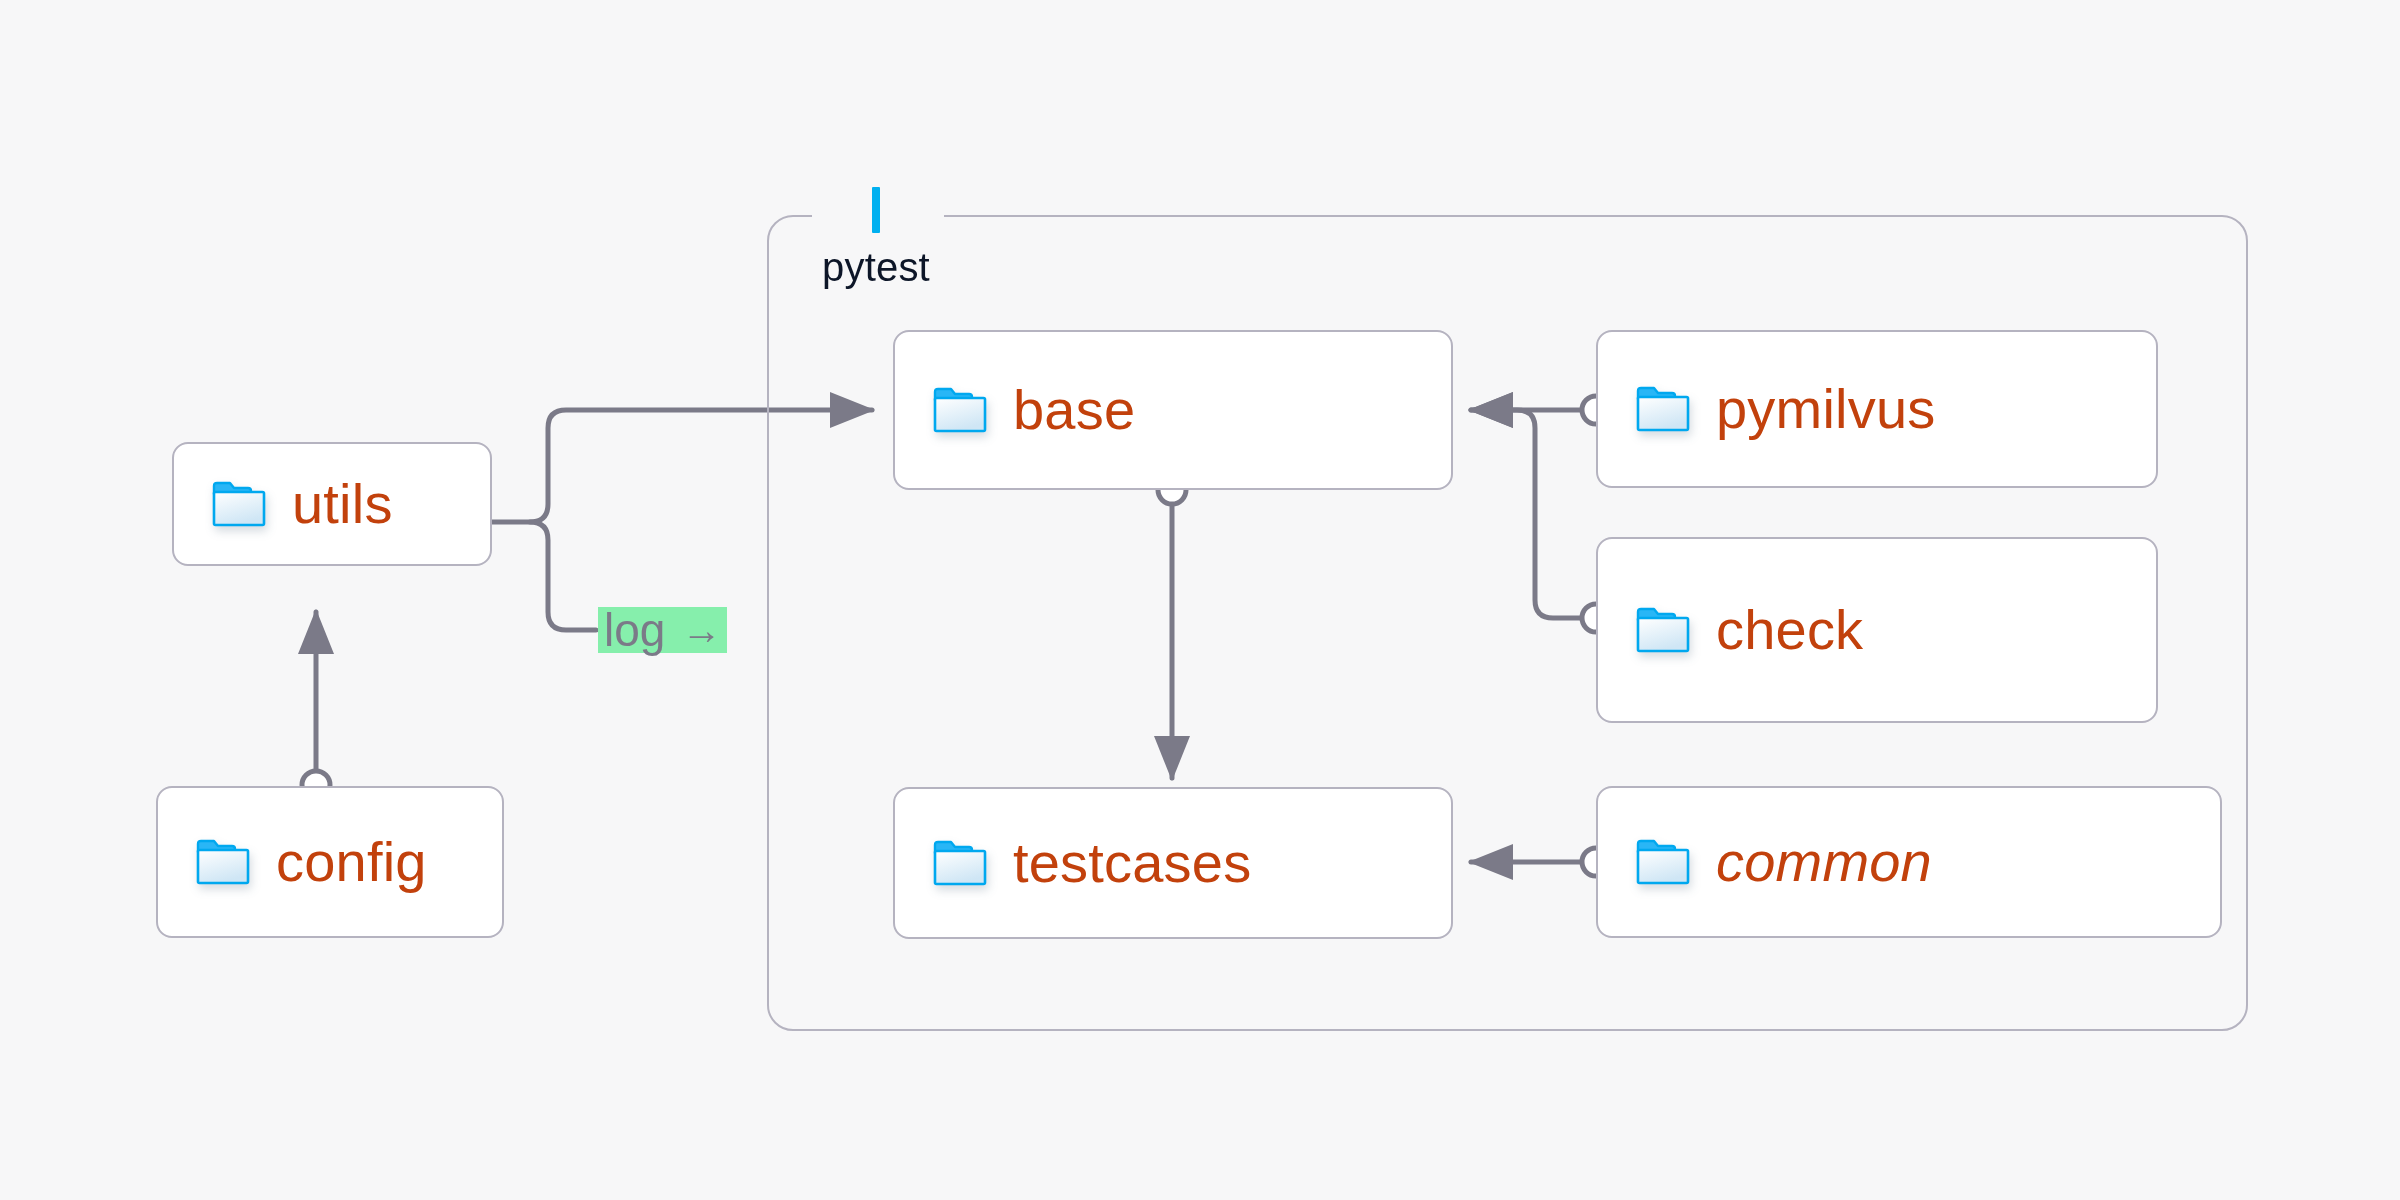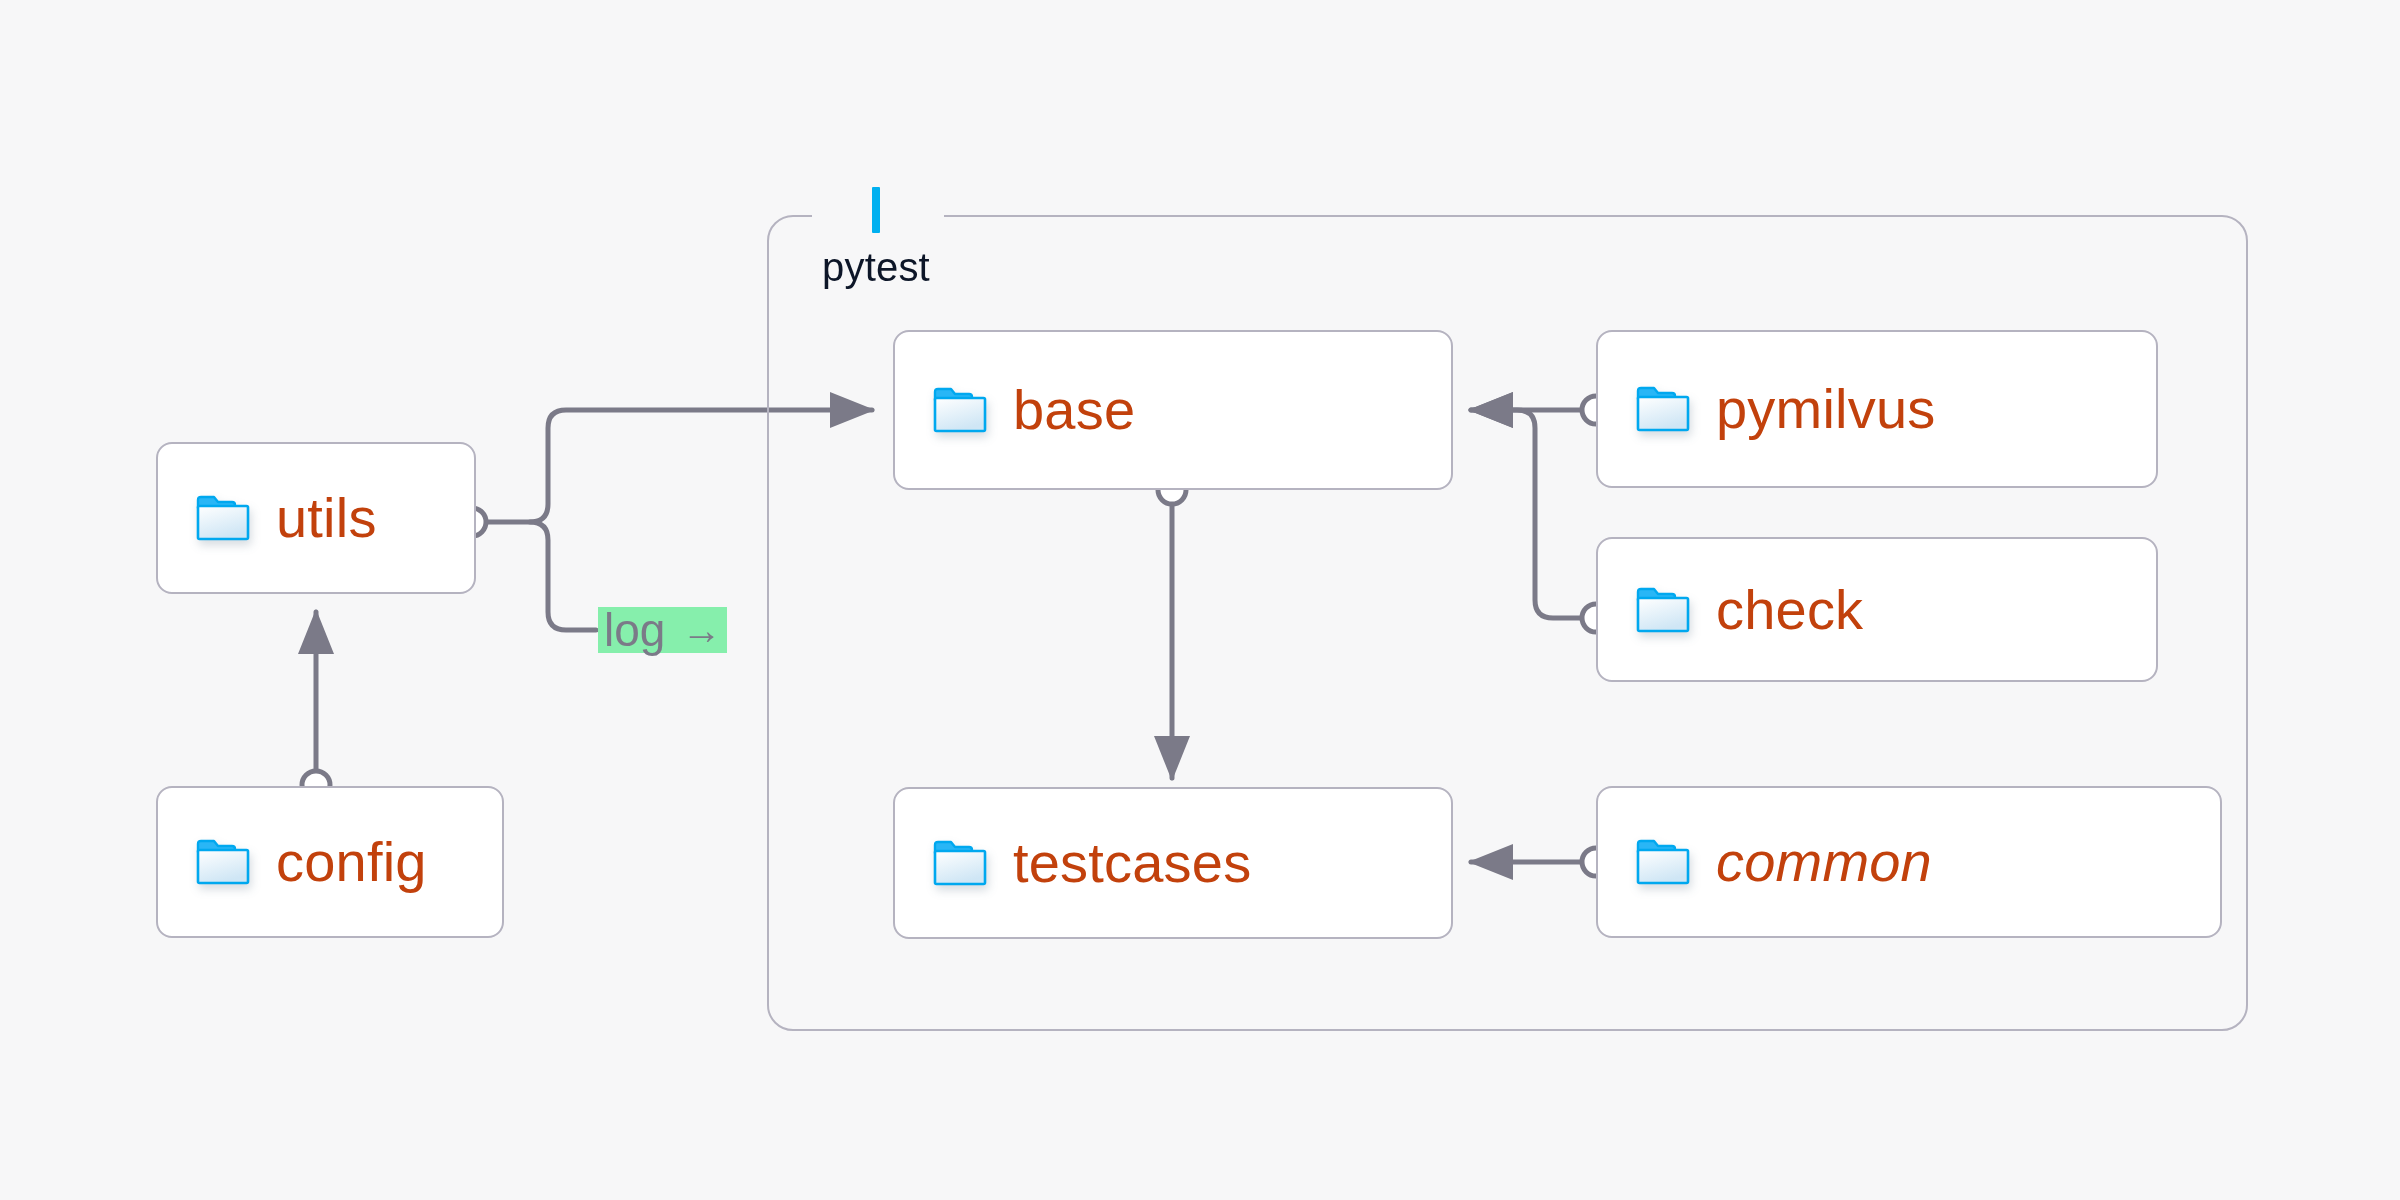--- a/index.html
+++ b/index.html
@@ -155,21 +155,21 @@
     </g>
   </svg>
 
   <div class="group-box" style="left:767px; top:215px; width:1481px; height:816px;"></div>
 
   <div class="group-label-wrap" style="left:812px; top:187px;">
     <span class="group-accent-bar"></span>
     <span class="group-label-text">pytest</span>
   </div>
 
-  <div class="node" style="left:156px; top:442px; width:320px; height:152px;text-align:center;">
+  <div class="node" style="left:172px; top:442px; width:320px; height:124px;text-align:center;">
     <svg class="folder-icon" viewBox="0 0 54 46">
       <path d="M2 9 L2 5 Q2 2 5 2 L18 2 L22 7 L36 7 Q39 7 39 10 L39 13 L2 13 Z" fill="#29b6f6" stroke="#00a8ef" stroke-width="2.4" stroke-linejoin="round"></path>
       <rect x="2" y="11" width="50" height="33" rx="1.5" fill="url(#folderGrad)" stroke="#00a8ef" stroke-width="2.6"></rect>
     </svg>
     <span class="node-label">utils</span>
   </div>
 
   <div class="node" style="left:156px; top:786px; width:348px; height:152px;">
     <svg class="folder-icon" viewBox="0 0 54 46">
       <path d="M2 9 L2 5 Q2 2 5 2 L18 2 L22 7 L36 7 Q39 7 39 10 L39 13 L2 13 Z" fill="#29b6f6" stroke="#00a8ef" stroke-width="2.4" stroke-linejoin="round"></path>
@@ -195,21 +195,21 @@
   </div>
 
   <div class="node" style="left:1596px; top:330px; width:562px; height:158px;">
     <svg class="folder-icon" viewBox="0 0 54 46">
       <path d="M2 9 L2 5 Q2 2 5 2 L18 2 L22 7 L36 7 Q39 7 39 10 L39 13 L2 13 Z" fill="#29b6f6" stroke="#00a8ef" stroke-width="2.4" stroke-linejoin="round"></path>
       <rect x="2" y="11" width="50" height="33" rx="1.5" fill="url(#folderGrad)" stroke="#00a8ef" stroke-width="2.6"></rect>
     </svg>
     <span class="node-label">pymilvus</span>
   </div>
 
-  <div class="node" style="left:1596px; top:537px; width:562px; height:145px;">
+  <div class="node" style="left:1596px; top:537px; width:562px; height:186px;">
     <svg class="folder-icon" viewBox="0 0 54 46">
       <path d="M2 9 L2 5 Q2 2 5 2 L18 2 L22 7 L36 7 Q39 7 39 10 L39 13 L2 13 Z" fill="#29b6f6" stroke="#00a8ef" stroke-width="2.4" stroke-linejoin="round"></path>
       <rect x="2" y="11" width="50" height="33" rx="1.5" fill="url(#folderGrad)" stroke="#00a8ef" stroke-width="2.6"></rect>
     </svg>
     <span class="node-label">check</span>
   </div>
 
   <div class="node" style="left:1596px; top:786px; width:626px; height:152px;font-style:italic;">
     <svg class="folder-icon" viewBox="0 0 54 46">
       <path d="M2 9 L2 5 Q2 2 5 2 L18 2 L22 7 L36 7 Q39 7 39 10 L39 13 L2 13 Z" fill="#29b6f6" stroke="#00a8ef" stroke-width="2.4" stroke-linejoin="round"></path>

